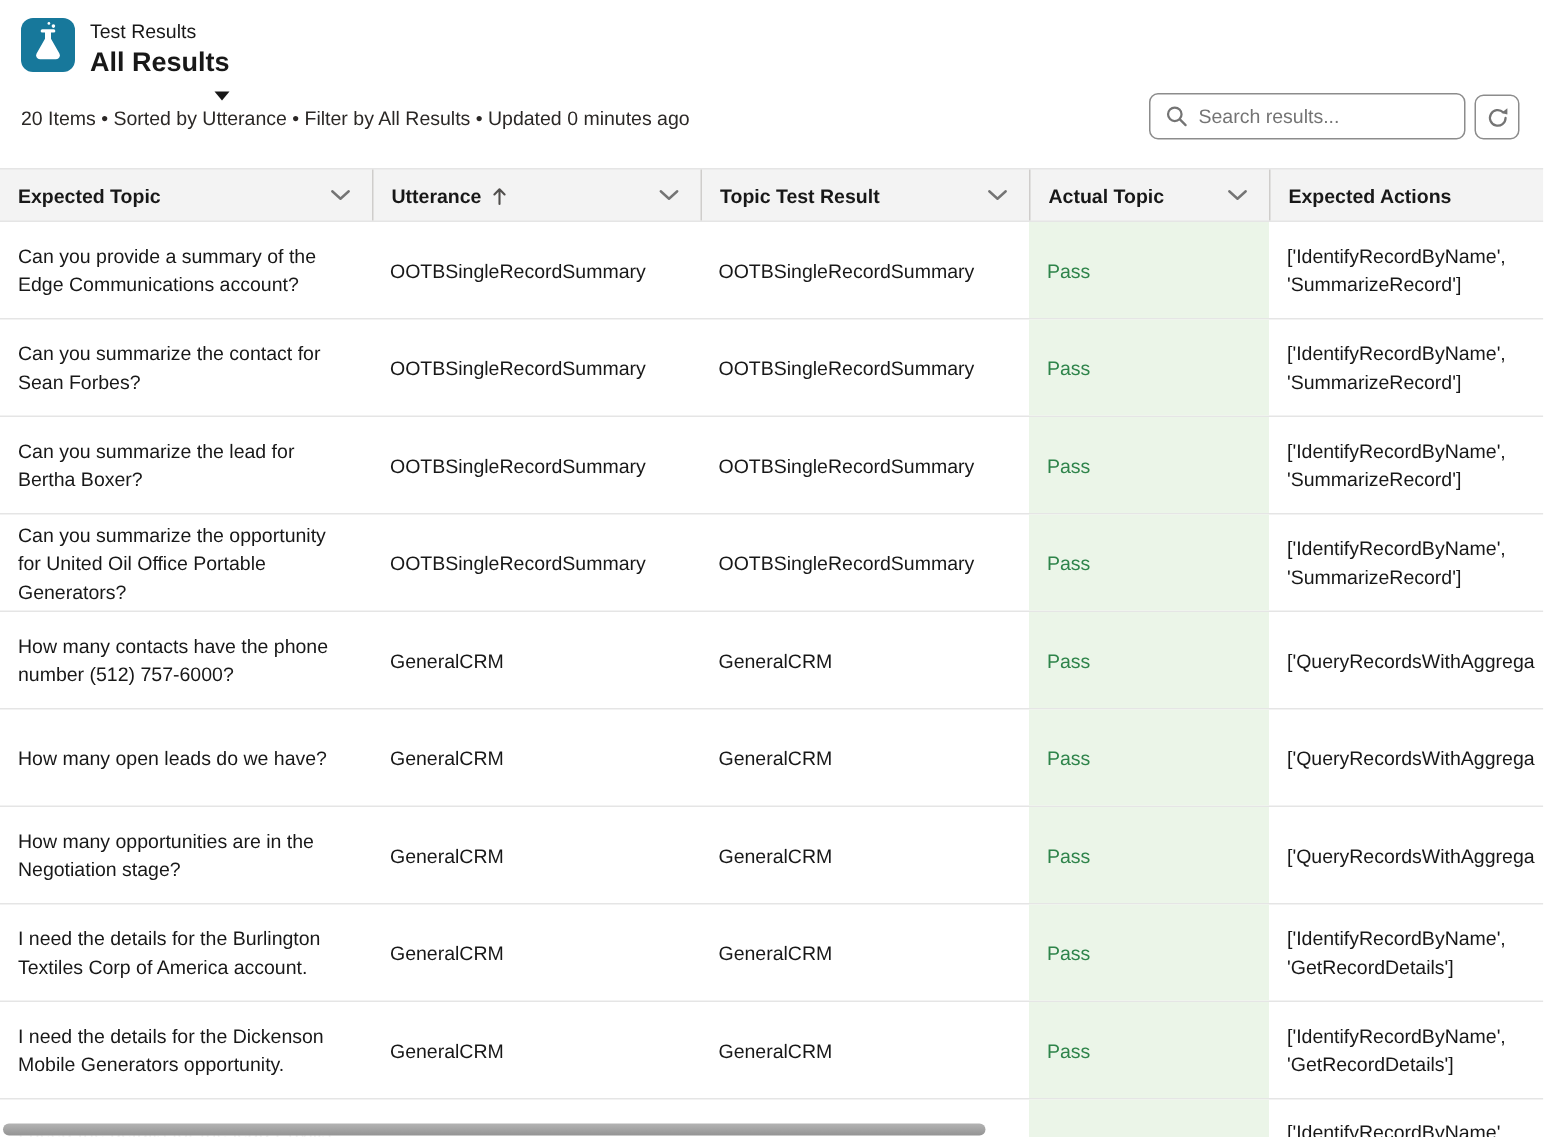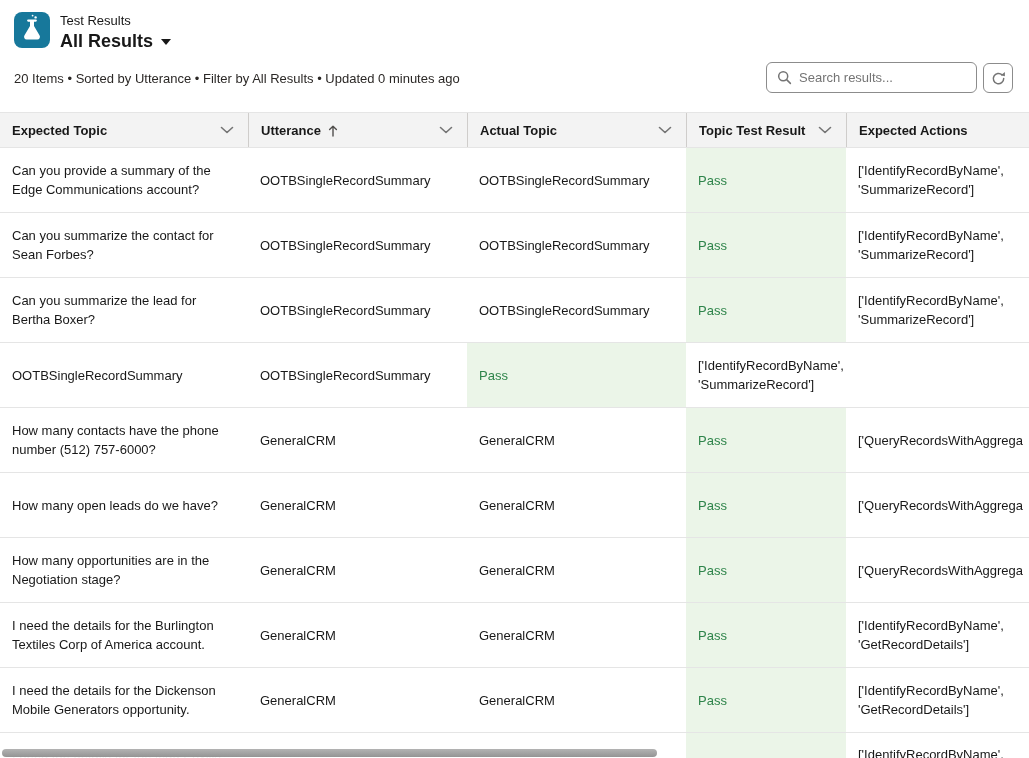--- a/index.html
+++ b/index.html
@@ -37,24 +37,25 @@
     flex: 0 0 auto;
   }
   .title-block { padding-top: 1px; }
   .entity-label {
     font-size: 13px;
     color: #181818;
     line-height: 16px;
   }
   .view-selector {
     display: flex;
-    align-items: center;
+    align-items: flex-end;
     gap: 8px;
     cursor: pointer;
     margin-top: 2px;
+    flex-direction: column;
   }
   .view-label {
     font-size: 18px;
     font-weight: 700;
     color: #181818;
     line-height: 20px;
   }
   .caret {
     width: 0; height: 0;
     border-left: 5px solid transparent;
@@ -244,38 +245,38 @@
             </svg>
           </span>
           <span class="spacer"></span>
           <span class="col-chevron">
             <svg width="14" height="8" viewBox="0 0 14 8">
               <path d="M1.5 1.5L7 6.5l5.5-5" stroke="#747474" stroke-width="1.6" fill="none" stroke-linecap="round" stroke-linejoin="round"></path>
             </svg>
           </span>
         </div>
         <div class="th">
+          <span>Topic Test Result</span>
+          <span class="spacer"></span>
+          <span class="col-chevron">
+            <svg width="14" height="8" viewBox="0 0 14 8">
+              <path d="M1.5 1.5L7 6.5l5.5-5" stroke="#747474" stroke-width="1.6" fill="none" stroke-linecap="round" stroke-linejoin="round"></path>
+            </svg>
+          </span>
+        </div>
+        <div class="th">
           <span>Actual Topic</span>
           <span class="spacer"></span>
           <span class="col-chevron">
             <svg width="14" height="8" viewBox="0 0 14 8">
               <path d="M1.5 1.5L7 6.5l5.5-5" stroke="#747474" stroke-width="1.6" fill="none" stroke-linecap="round" stroke-linejoin="round"></path>
             </svg>
           </span>
         </div>
         <div class="th">
-          <span>Topic Test Result</span>
-          <span class="spacer"></span>
-          <span class="col-chevron">
-            <svg width="14" height="8" viewBox="0 0 14 8">
-              <path d="M1.5 1.5L7 6.5l5.5-5" stroke="#747474" stroke-width="1.6" fill="none" stroke-linecap="round" stroke-linejoin="round"></path>
-            </svg>
-          </span>
-        </div>
-        <div class="th">
           <span>Expected Actions</span>
           <span class="spacer"></span>
         </div>
       </div>
     <div class="tbody" id="tbody">
         <div class="row">
           <div class="cell">
             <span>Can you provide a summary of the Edge Communications account?</span>
           </div>
           <div class="cell">
@@ -320,20 +321,23 @@
           </div>
           <div class="cell cell-result">
             <span>Pass</span>
           </div>
           <div class="cell cell-actions">
             <span>['IdentifyRecordByName', 'SummarizeRecord']</span>
           </div>
         </div>
         <div class="row">
           <div class="cell">
+            <span>Can you summarize the opportunity for United Oil Office Portable Generators?</span>
+          </div>
+          <div class="cell">
             <span>OOTBSingleRecordSummary</span>
           </div>
           <div class="cell">
             <span>OOTBSingleRecordSummary</span>
           </div>
           <div class="cell cell-result">
             <span>Pass</span>
           </div>
           <div class="cell cell-actions">
             <span>['IdentifyRecordByName', 'SummarizeRecord']</span>

